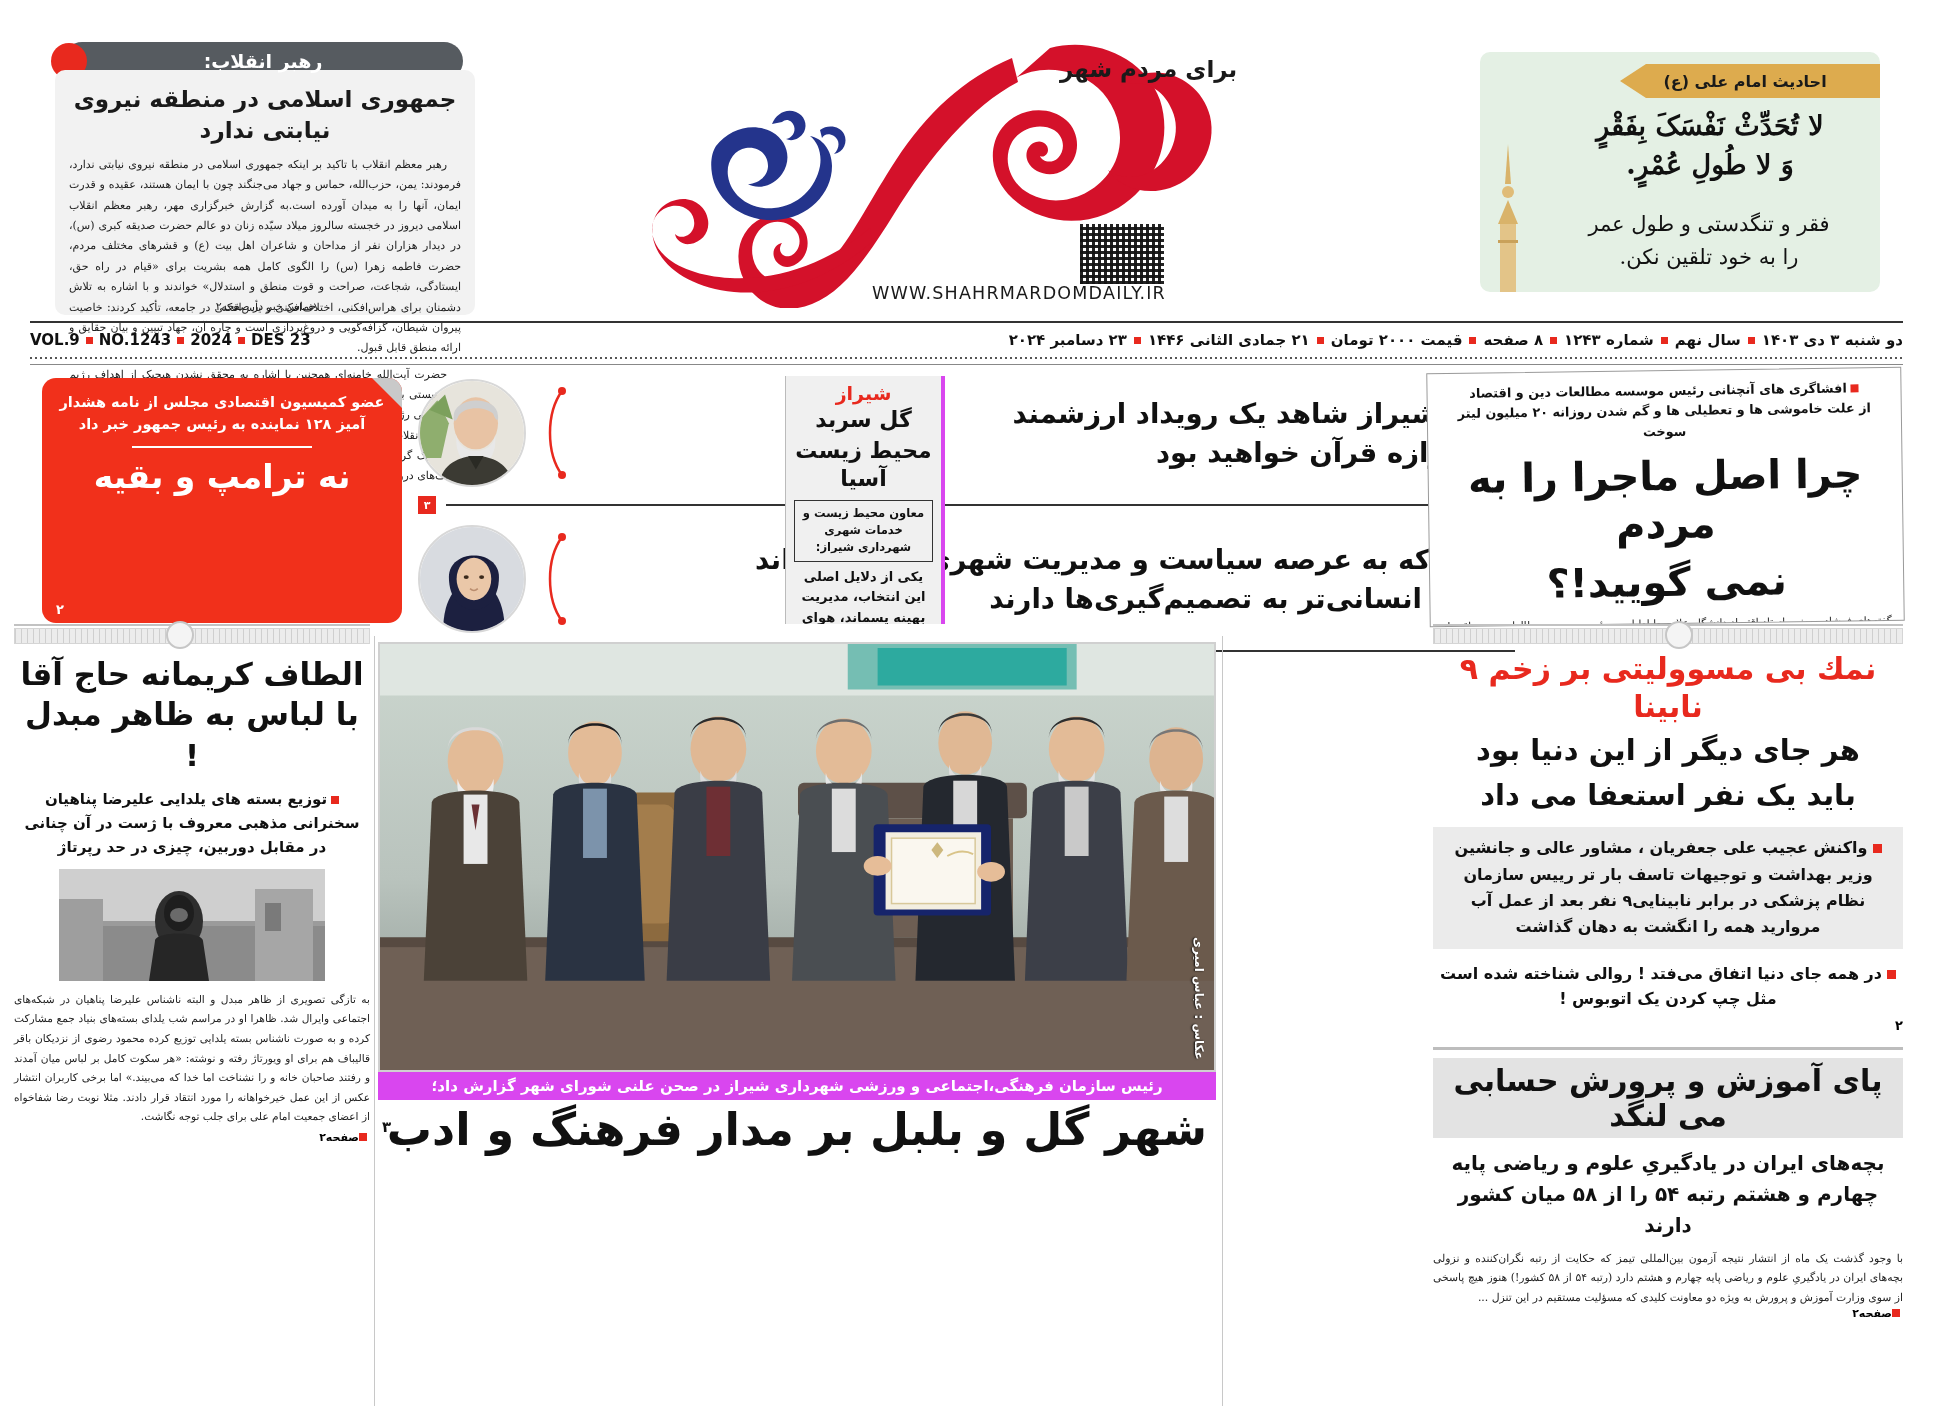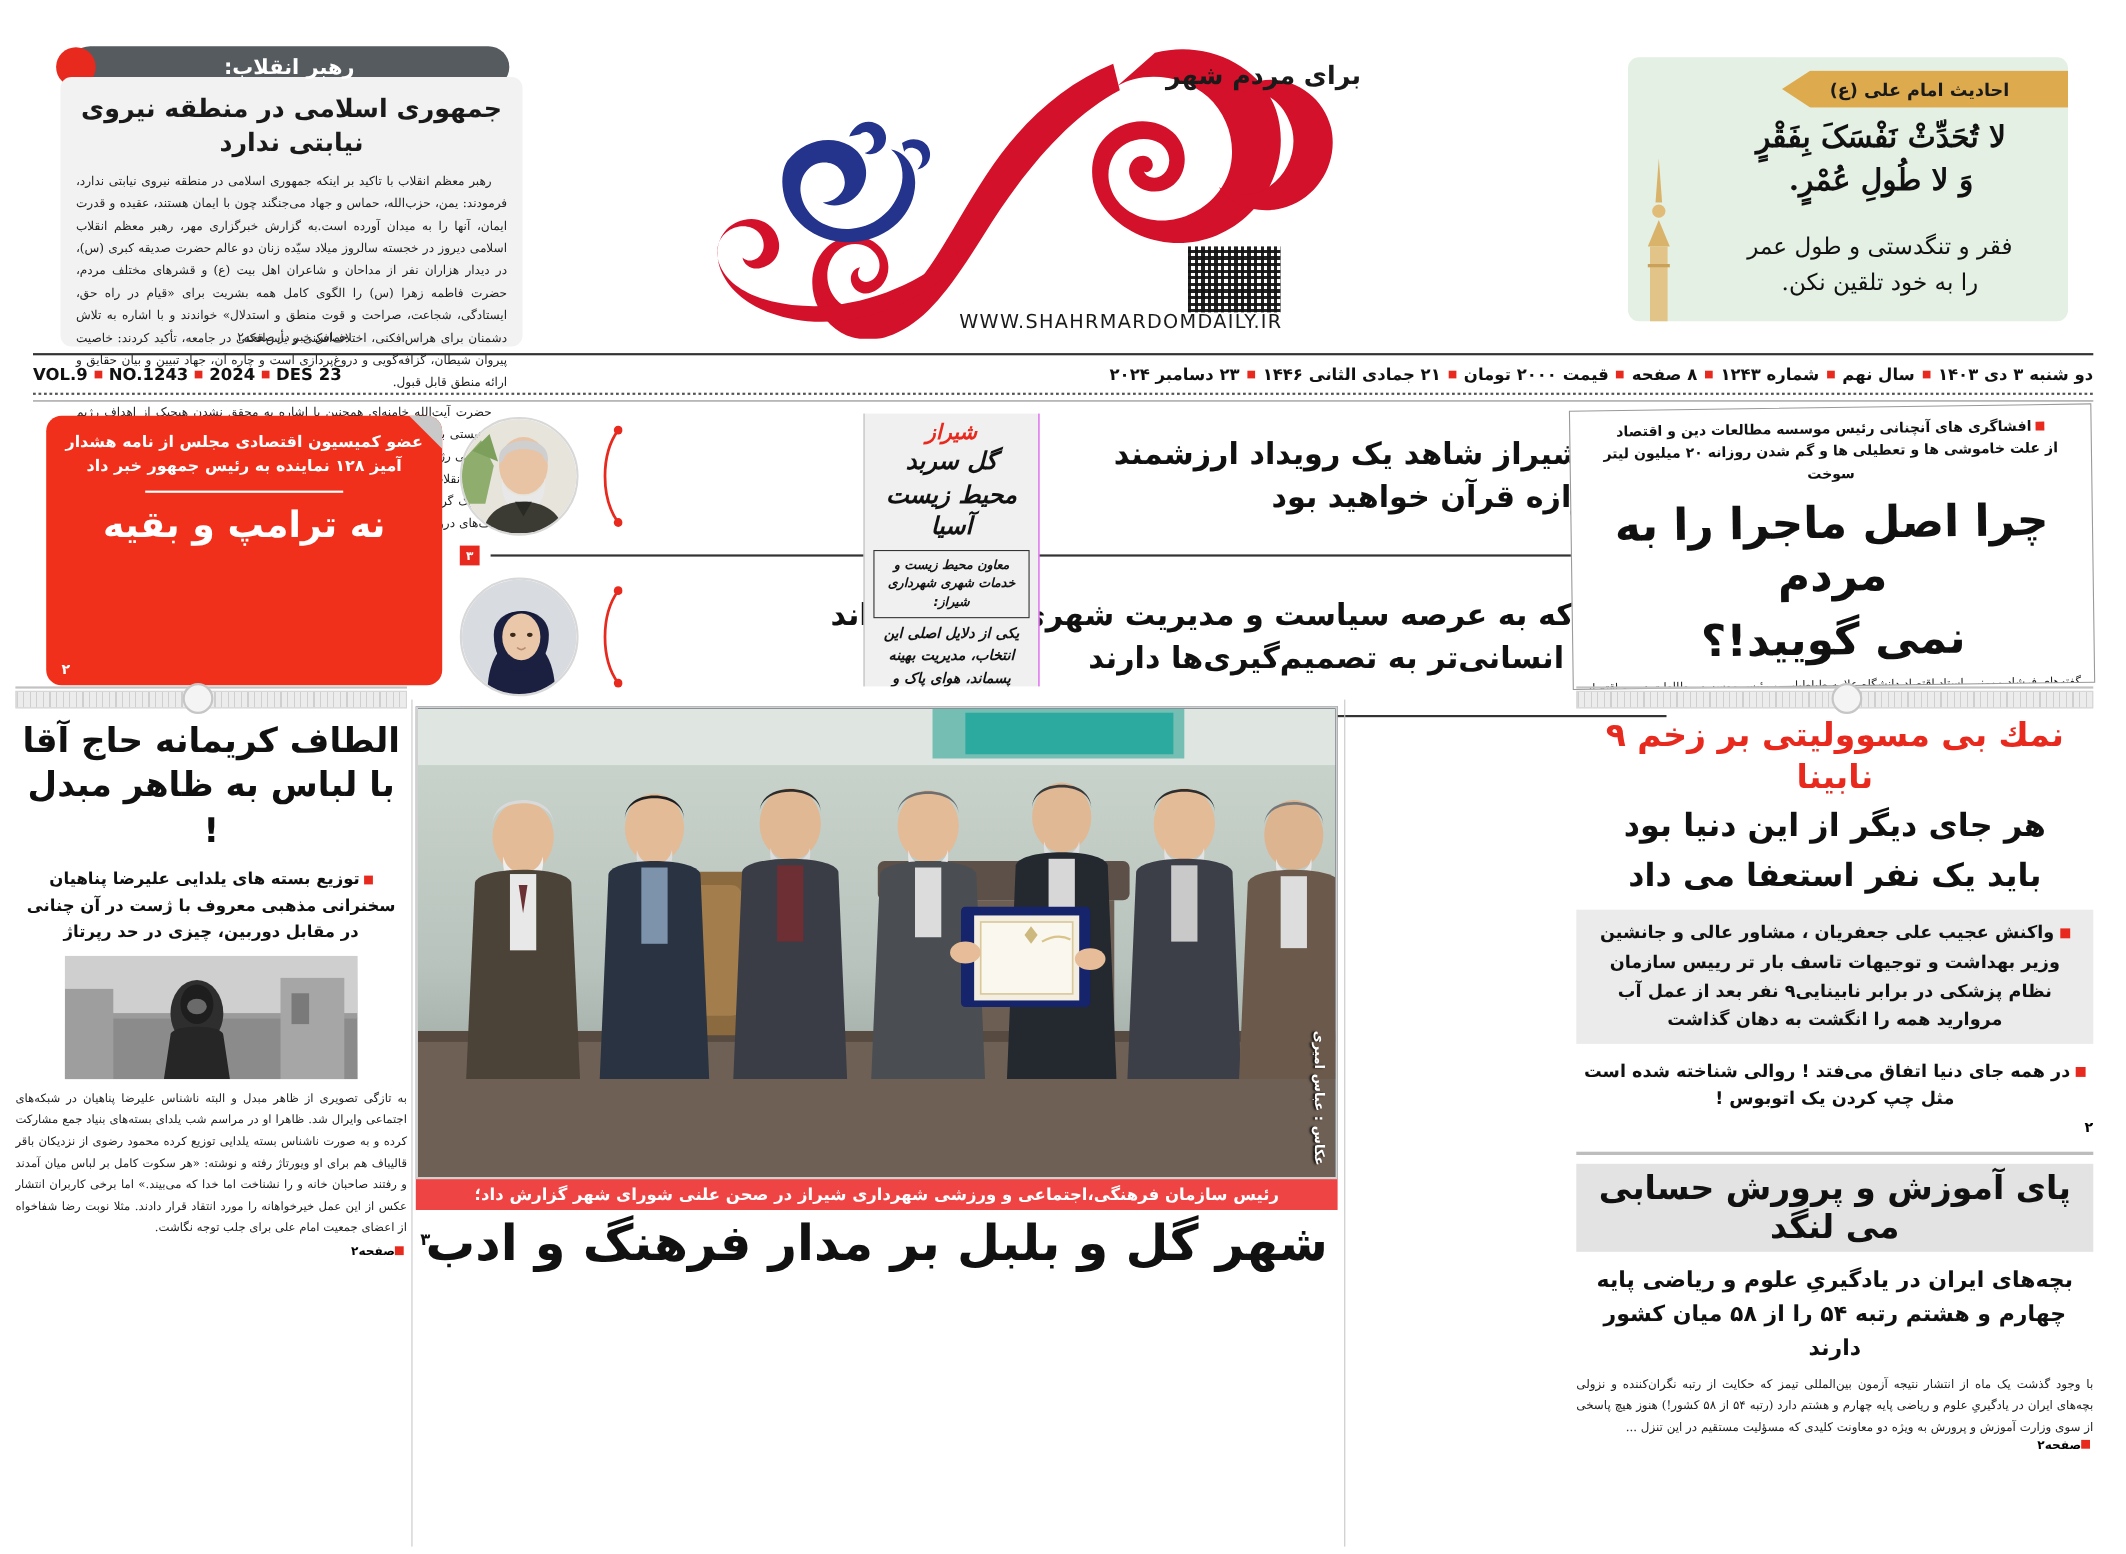--- a/index.html
+++ b/index.html
@@ -160,22 +160,22 @@
   .mid-sep { display: flex; align-items: center; gap: 10px; margin: 4px 0 6px 0; }
   .mid-sep .line { flex: 1; height: 2px; background: #333; }
   .mid-sep .pg {
     width: 18px; height: 18px; background: #e8291e; color: #fff;
     font-size: 11px; font-weight: bold; display: flex; align-items: center; justify-content: center;
   }
 
   
   .shiraz {
     position: absolute; top: 8px; left: 785px; width: 160px; height: 248px;
-    background: #f0f0f0; border-left: 1px solid #bbb; border-right: 1px solid #d946ef;
-    padding: 6px 8px; text-align: center; overflow: hidden; font-style: italic;
+    background: #f0f0f0; border-left: 1px solid #bbb; border-right: 4px solid #d946ef;
+    padding: 6px 8px; text-align: center; overflow: hidden;
   }
   .shiraz-k { color: #e8291e; font-size: 19px; font-weight: bold; letter-spacing: 2px; }
   .shiraz-h { font-size: 22px; font-weight: bold; color: #111; line-height: 1.3; margin-top: 2px; letter-spacing: -0.5px; }
   .shiraz-q {
     border: 1px solid #333; margin: 6px 0 5px; padding: 4px 3px;
     font-size: 11.5px; font-weight: bold; line-height: 1.5; color: #111;
   }
   .shiraz-b { font-size: 13px; font-weight: bold; line-height: 1.6; color: #111; }
 
   
@@ -241,21 +241,21 @@
     border: 2px solid #d0d0d0; overflow: hidden; background: #2b3a46;
   }
   .cphoto svg { width: 100%; height: 100%; display: block; }
   .cphoto-credit {
     position: absolute; bottom: 10px; right: 8px;
     writing-mode: vertical-rl; font-size: 12px; color: #fff; font-weight: bold;
     text-shadow: 0 1px 2px #000;
   }
   .cbanner {
     position: absolute; top: 436px; left: 378px; width: 838px; height: 28px;
-    background: #ef4444; color: #fff; font-size: 15px; font-weight: bold;
+    background: #d946ef; color: #fff; font-size: 15px; font-weight: bold;
     display: flex; align-items: center; justify-content: center;
   }
   .cheadline {
     position: absolute; top: 468px; left: 378px; width: 838px;
     font-size: 45px; font-weight: bold; color: #111; text-align: center;
     line-height: 1.15; letter-spacing: -1px;
   }
   .cheadline-pg {
     position: absolute; top: 482px; left: 382px; font-size: 15px; font-weight: bold; color: #111;
   }

